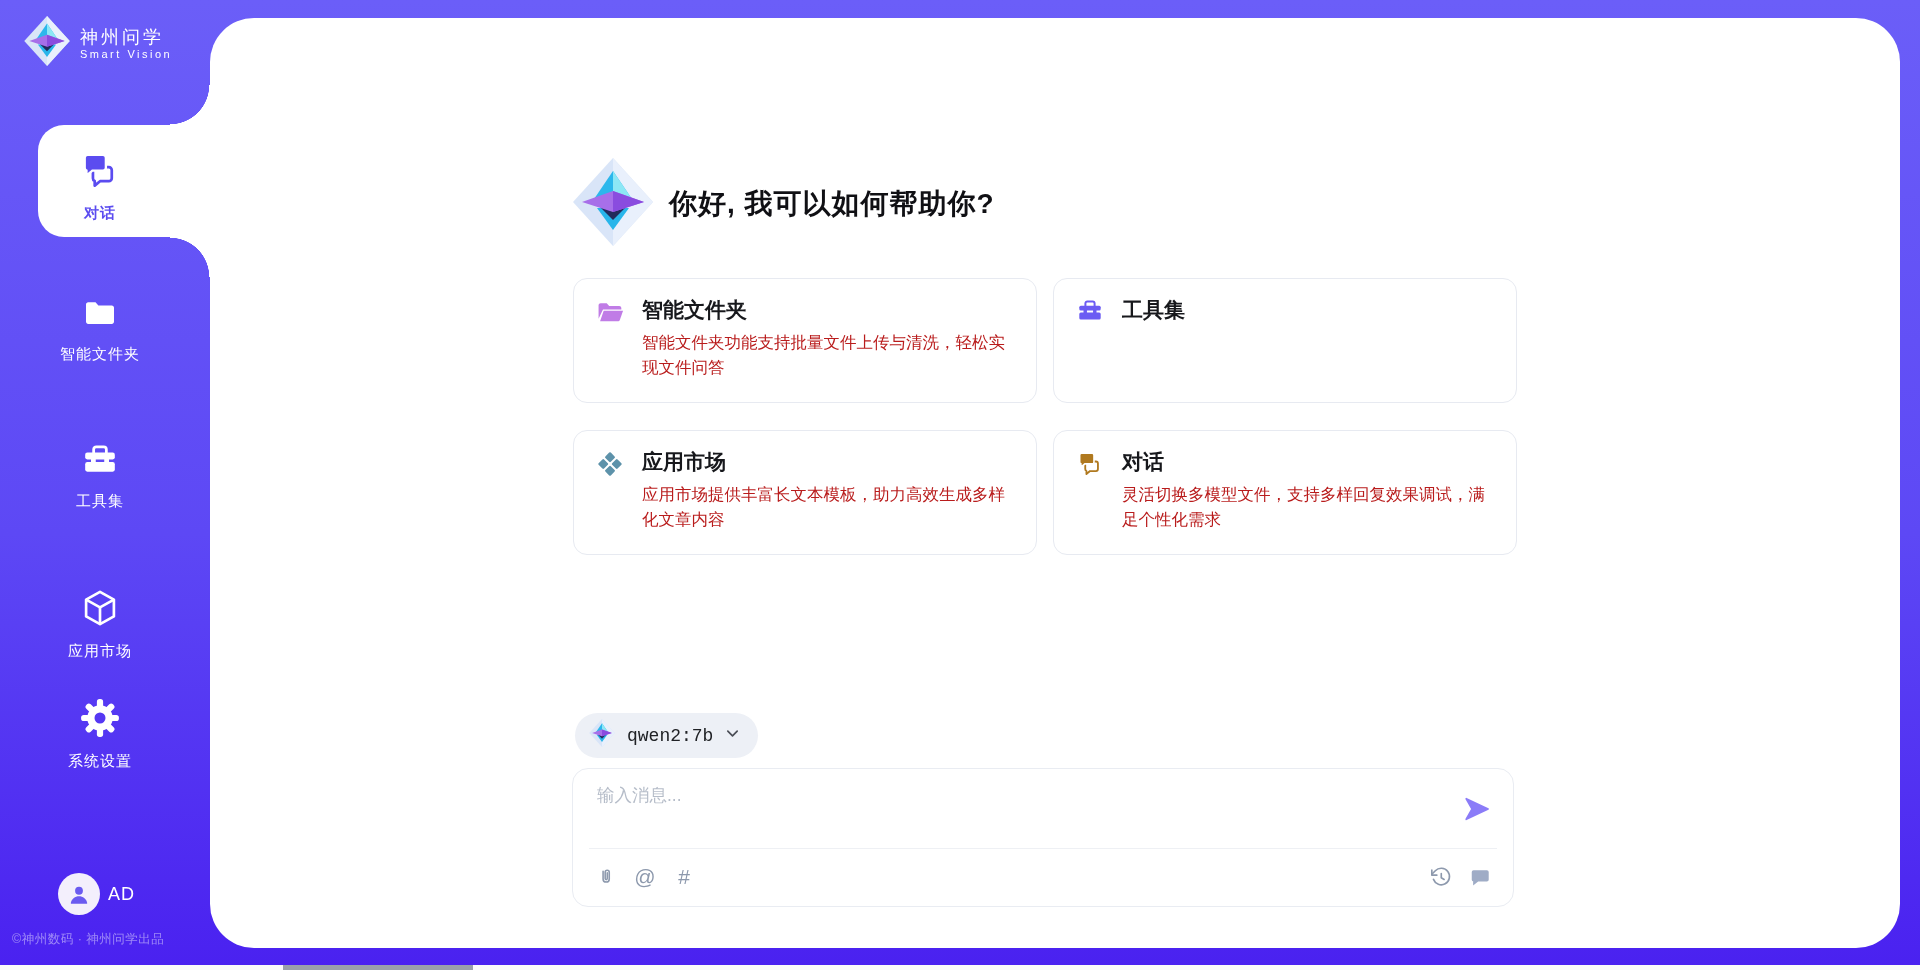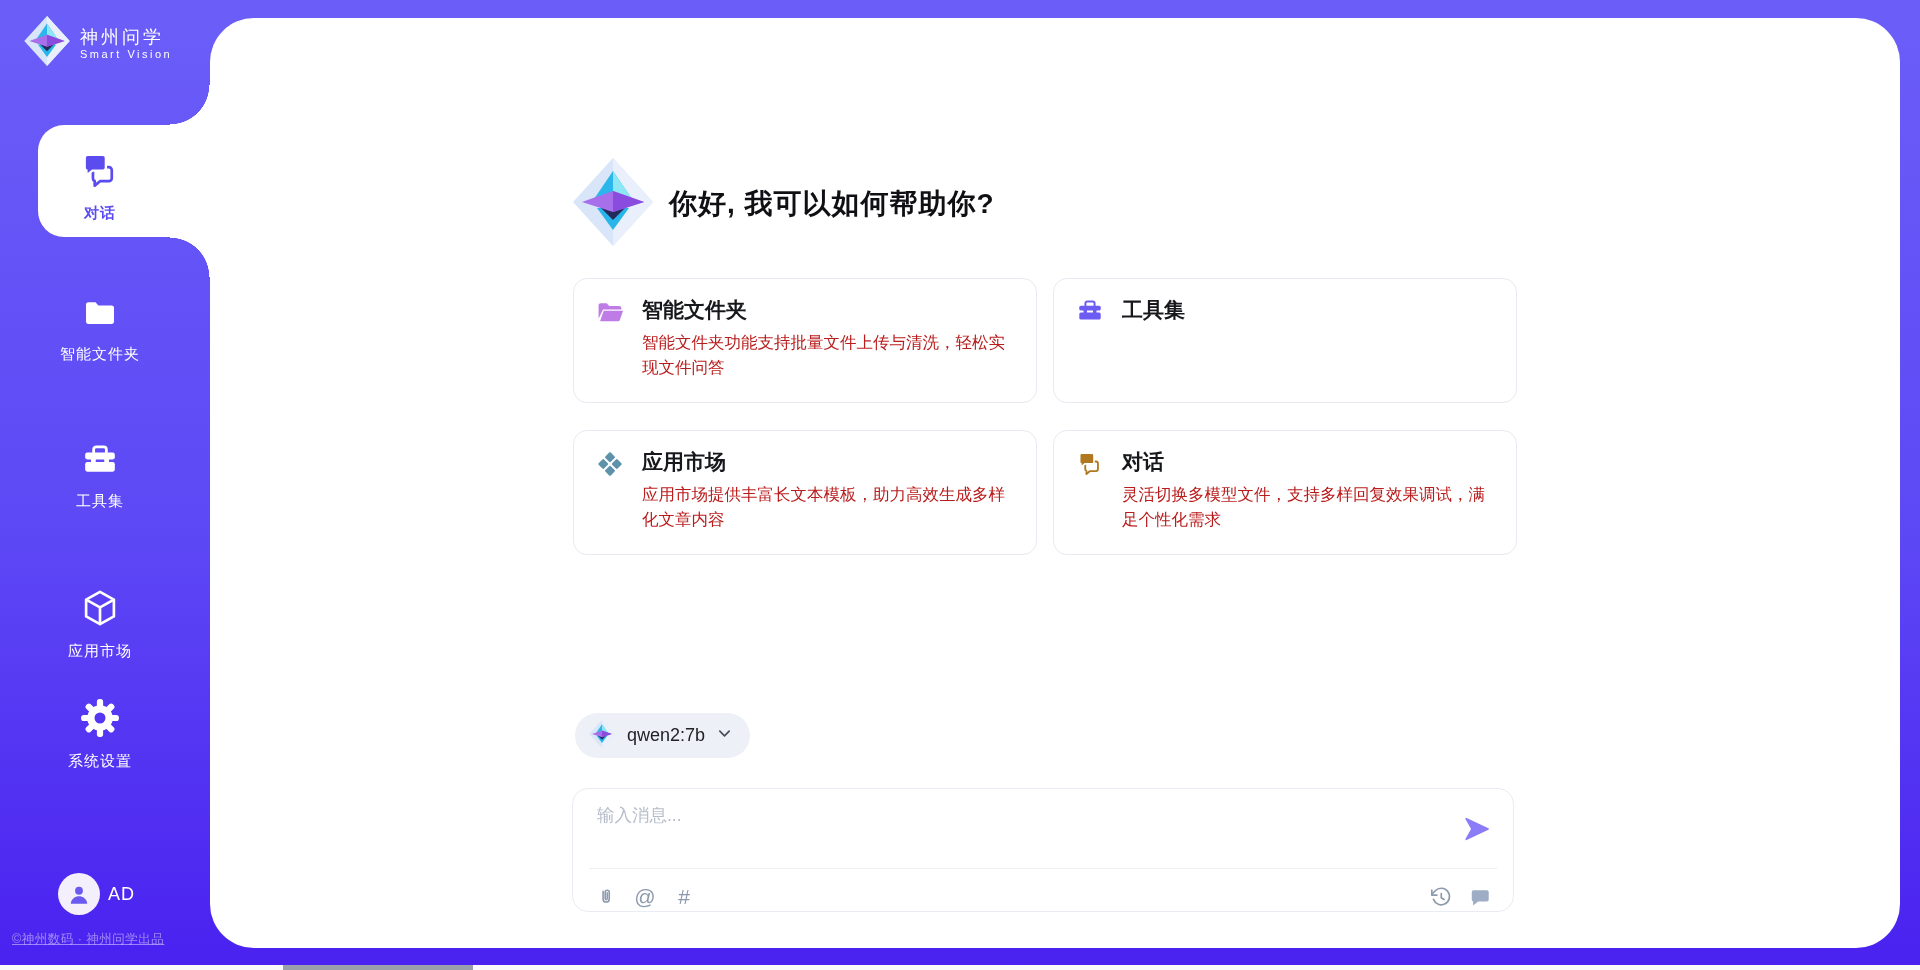--- a/index.html
+++ b/index.html
@@ -36,43 +36,43 @@
   .nav-item.active .nav-label { font-weight: bold; }
   .nav-0 { top: 150px; } .nav-1 { top: 295px; } .nav-2 { top: 442px; }
   .nav-3 { top: 588px; } .nav-4 { top: 698px; }
 
   
   .user { position: absolute; left: 58px; top: 873px; display: flex; align-items: center; gap: 8px; cursor: pointer; }
   .avatar { width: 42px; height: 42px; border-radius: 50%; background: #f3effc;
             display: flex; align-items: center; justify-content: center; }
   .user-initials { color: #fff; font-size: 18px; letter-spacing: 1px; }
   .copyright { position: absolute; left: 12px; top: 931px; font-size: 12.5px;
-               color: rgba(255,255,255,0.45); letter-spacing: .5px; white-space: nowrap; text-decoration: underline; }
+               color: rgba(255,255,255,0.45); letter-spacing: .5px; white-space: nowrap; }
 
   
   .greeting { position: absolute; left: 573px; top: 158px; display: flex; align-items: center; gap: 16px; }
   .greeting-text { font-size: 28px; font-weight: bold; color: #101014; letter-spacing: 1px; }
 
   
   .cards { position: absolute; left: 573px; top: 278px; width: 944px;
            display: grid; grid-template-columns: 464px 464px; gap: 27px 16px; }
   .card { height: 125px; background: #fff; border: 1px solid #e7eaf1; border-radius: 14px;
           padding: 17px 22px; display: flex; gap: 18px; cursor: pointer; }
   .card-icon { width: 28px; height: 28px; flex: 0 0 28px; margin-top: 2px; }
   .card-title { font-size: 21px; font-weight: bold; color: #17181c; }
   .card-desc { font-size: 16.5px; color: #b91c1c; line-height: 1.5; margin-top: 6px; }
 
   
   .model-chip { position: absolute; left: 575px; top: 713px; height: 45px; background: #edf0f6;
                 border-radius: 23px; display: inline-flex; align-items: center; gap: 12px;
-                padding: 0 18px 0 14px; cursor: pointer; }
+                padding: 0 18px 0 14px; cursor: pointer; font-family: Liberation Mono, monospace; }
   .model-name { font-size: 18px; color: #202226; }
 
   
-  .composer { position: absolute; left: 572px; top: 788px; width: 942px; height: 124px;
+  .composer { position: absolute; left: 572px; top: 768px; width: 942px; height: 139px;
               background: #fff; border: 1px solid #e9ecf2; border-radius: 16px; }
   .composer textarea { position: absolute; left: 24px; top: 14px; width: 830px; height: 56px;
               border: none; outline: none; resize: none; font-size: 17.5px; color: #30323a;
               font-family: "Liberation Sans", "DejaVu Sans", sans-serif; background: transparent; }
   .composer textarea::placeholder { color: #b6bdc9; }
   .send-btn { position: absolute; right: 22px; top: 26px; width: 28px; height: 28px; cursor: pointer; }
   .composer-divider { position: absolute; left: 16px; right: 16px; top: 79px; height: 1px; background: #eef0f4; }
   .tools-left { position: absolute; left: 22px; top: 97px; display: flex; align-items: center; gap: 17px; }
   .tools-right { position: absolute; right: 22px; top: 97px; display: flex; align-items: center; gap: 17px; }
   .tool-icon { width: 22px; height: 22px; display: flex; align-items: center; justify-content: center;

